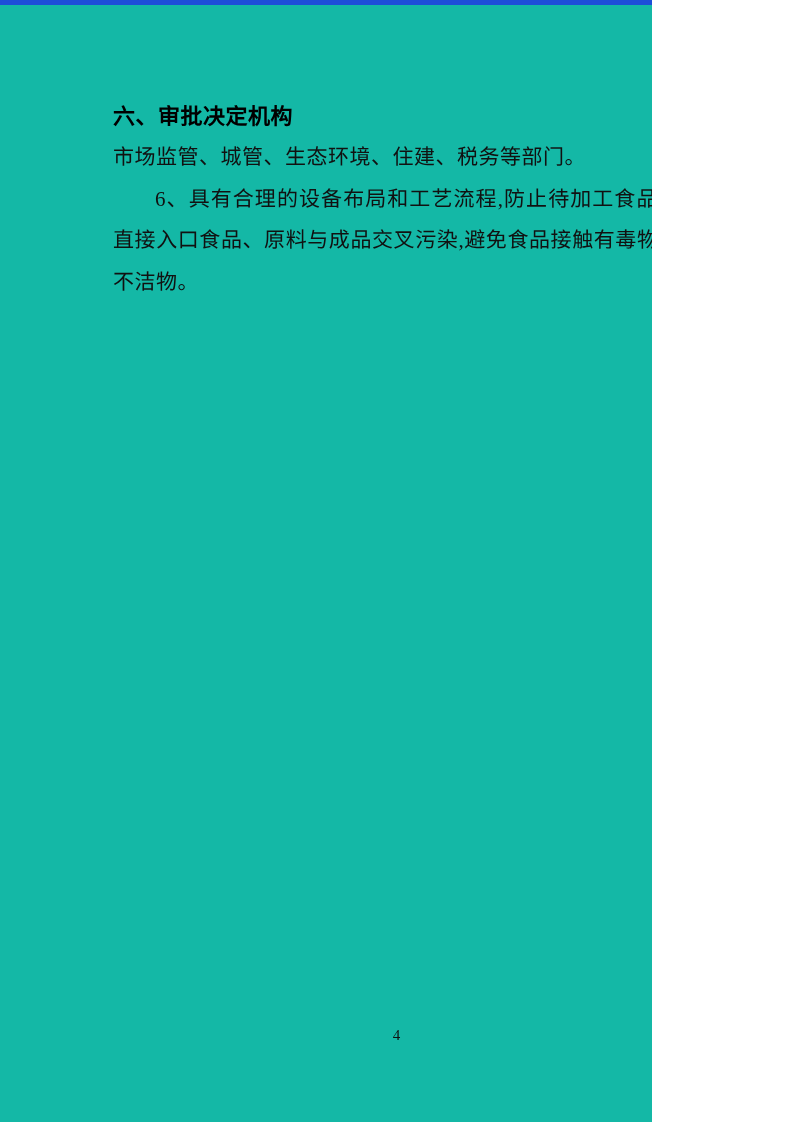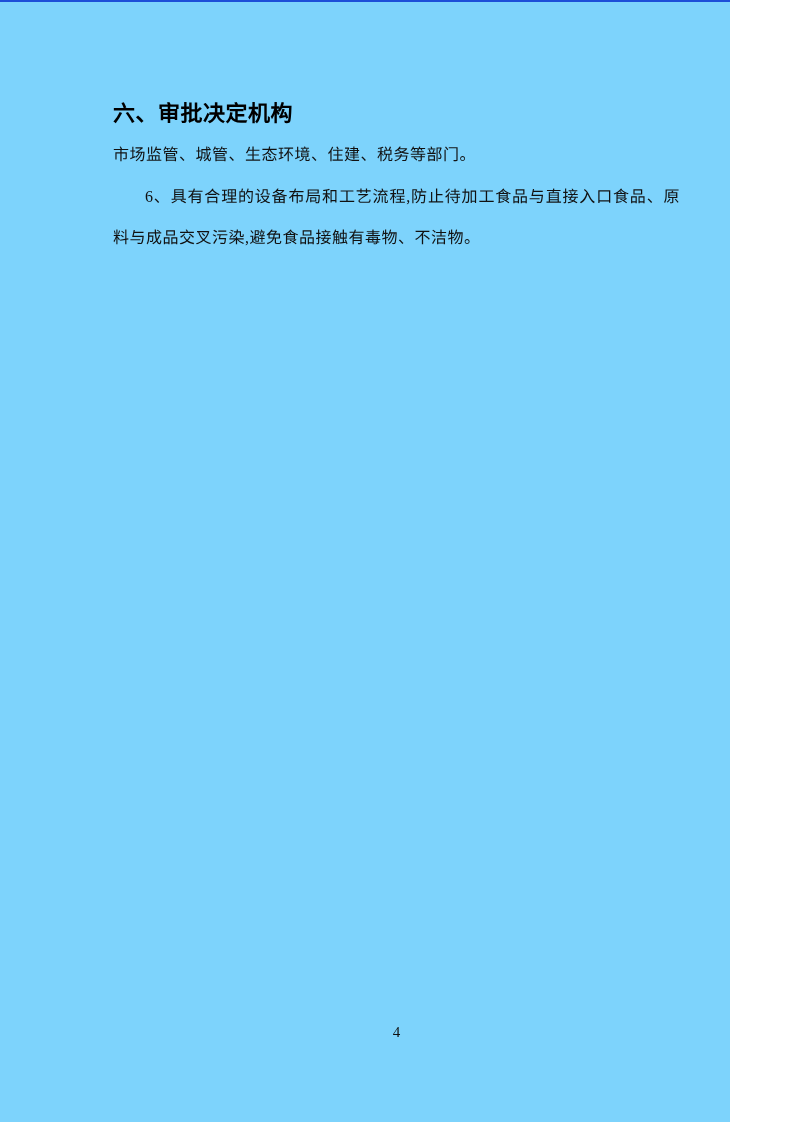--- a/index.html
+++ b/index.html
@@ -2,26 +2,26 @@
 <html lang="zh-CN"><head>
 <meta charset="utf-8">
 <style>
   html, body {
     margin: 0;
     padding: 0;
     background: #ffffff;
   }
   .page {
     position: relative;
-    width: 730px;
+    width: 652px;
     height: 1122px;
-    background: #7dd3fc;
+    background: #14b8a6;
     overflow: hidden;
     box-sizing: border-box;
-    border-top: 2px solid #1d4ed8;
+    border-top: 5px solid #1d4ed8;
     color: #111111;
   }
   .content {
     position: absolute;
     top: 91px;
     left: 113px;
     width: 567px;
   }
   .doc-heading {
     margin: 0;
@@ -29,21 +29,21 @@
     font-weight: bold;
     font-size: 22px;
     line-height: 41.4px;
     color: #000000;
     letter-spacing: 0.5px;
     white-space: nowrap;
   }
   .doc-para {
     margin: 0;
     font-family: "Liberation Serif", "DejaVu Serif", serif;
-    font-size: 16px;
+    font-size: 21px;
     line-height: 41.4px;
     color: #111111;
     text-align: justify;
     text-justify: inter-character;
     letter-spacing: 0.5px;
   }
   .doc-para.indent {
     text-indent: 2em;
   }
   .footer {

